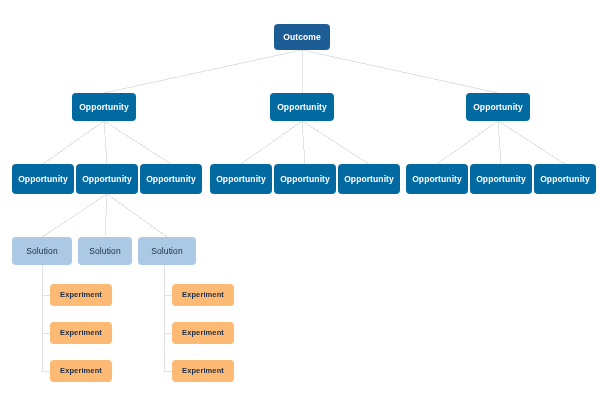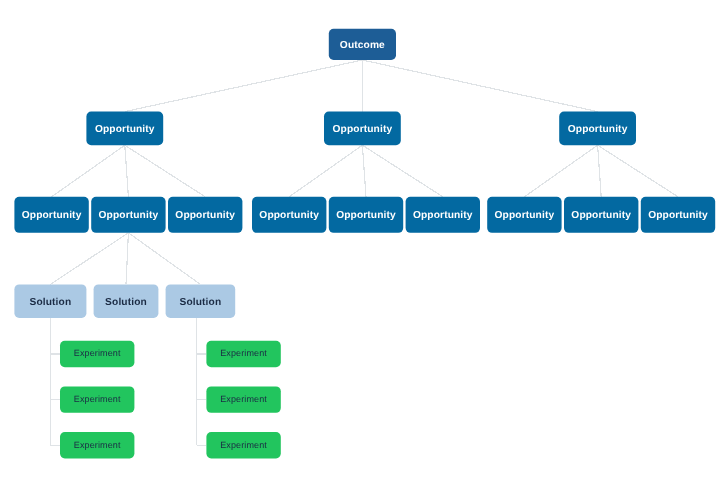--- a/index.html
+++ b/index.html
@@ -46,28 +46,28 @@
     color: #ffffff;
     border-radius: 4px;
     font-size: 8.5px;
     font-weight: bold;
   }
   .node-solution {
     background: #abc9e4;
     color: #1b2b44;
     border-radius: 4px;
     font-size: 8.5px;
-    font-weight: bold;
+    font-weight: normal;
   }
   .node-experiment {
-    background: #22c55e;
+    background: #fdba74;
     color: #1b2b44;
     border-radius: 4px;
     font-size: 7.5px;
-    font-weight: normal;
+    font-weight: bold;
   }
 </style>
 </head>
 <body>
 
 <div id="canvas">
   <svg id="connectors" viewBox="0 0 600 409" xmlns="http://www.w3.org/2000/svg">
       <line x1="302" y1="50" x2="104" y2="93" stroke="#dfe3e6" stroke-width="1" shape-rendering="crispEdges"></line>
       <line x1="302" y1="50" x2="302" y2="93" stroke="#dfe3e6" stroke-width="1" shape-rendering="crispEdges"></line>
       <line x1="302" y1="50" x2="498" y2="93" stroke="#dfe3e6" stroke-width="1" shape-rendering="crispEdges"></line>

